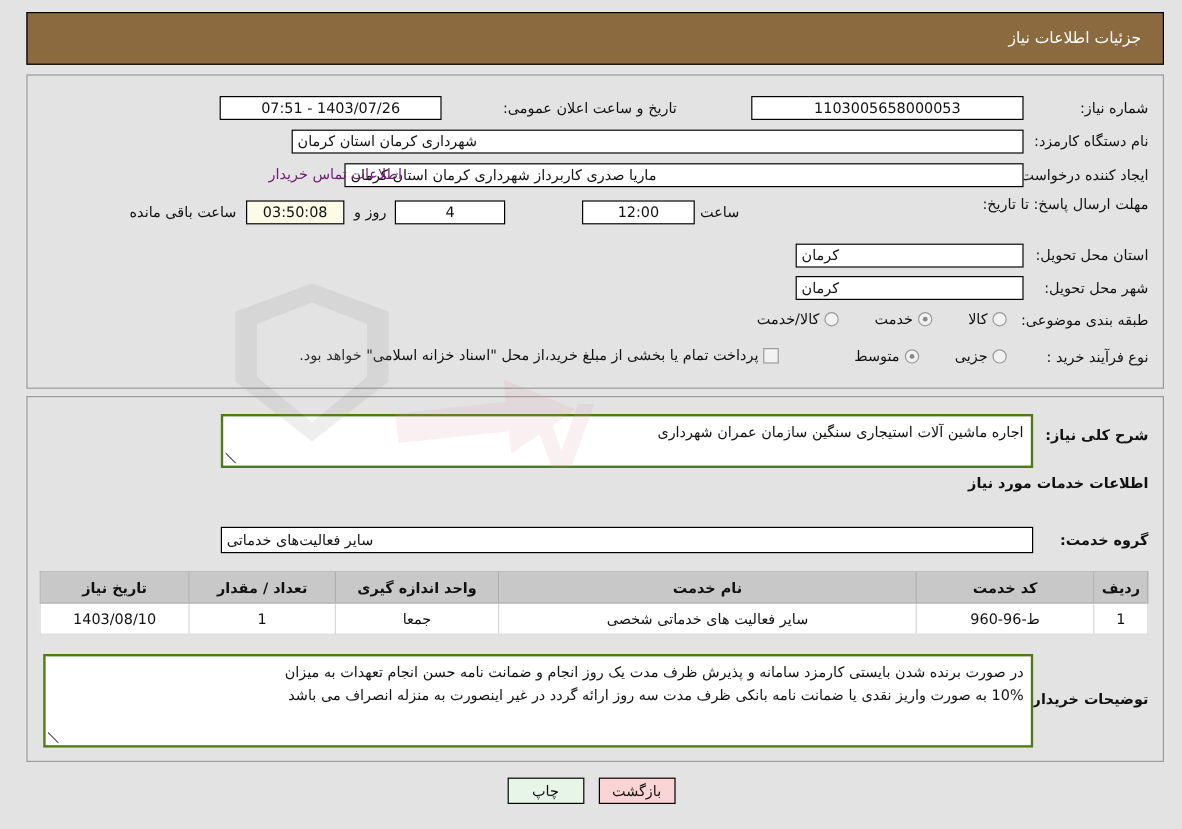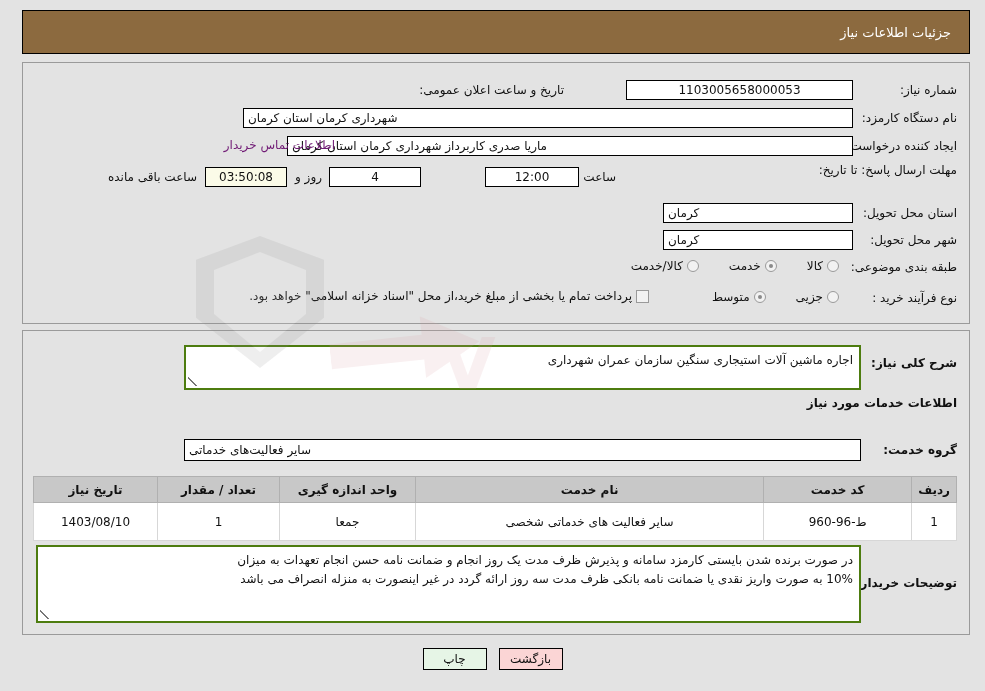--- a/index.html
+++ b/index.html
@@ -207,21 +207,21 @@
     font-weight: bold;
     height: 26px;
     color: #111;
     text-align: center;
     padding: 0 6px;
     white-space: nowrap;
   }
   table.grid td {
     background: #fff;
     border: 1px solid #d7d7d7;
-    height: 38px;
+    height: 26px;
     text-align: center;
     padding: 0 6px;
     white-space: nowrap;
   }
 
   
   .btns {
     position: absolute;
     left: 0; top: 648px;
     width: 985px;
@@ -261,20 +261,21 @@
 <div class="panel" id="panel-top">
 
   <div class="row" style="right:12px; top:20px;">
     <span class="lbl">شماره نیاز:</span>
   </div>
   <div class="fld" style="position:absolute; right:116px; top:17px; width:227px;">1103005658000053</div>
 
   <div class="row" style="right:405px; top:20px;">
     <span class="lbl">تاریخ و ساعت اعلان عمومی:</span>
   </div>
+  <div class="fld" style="position:absolute; right:601px; top:17px; width:185px;">1403/07/26 - 07:51</div>
 
   <div class="row" style="right:12px; top:48px;">
     <span class="lbl">نام دستگاه کارمزد:</span>
   </div>
   <div class="fld right" style="position:absolute; right:116px; top:45px; width:610px;">شهرداری کرمان استان کرمان</div>
 
   <div class="row" style="right:12px; top:76px;">
     <span class="lbl">ایجاد کننده درخواست:</span>
   </div>
   <div class="fld right" style="position:absolute; right:116px; top:73px; width:566px;">ماریا صدری کاربرداز شهرداری کرمان استان کرمان</div>

